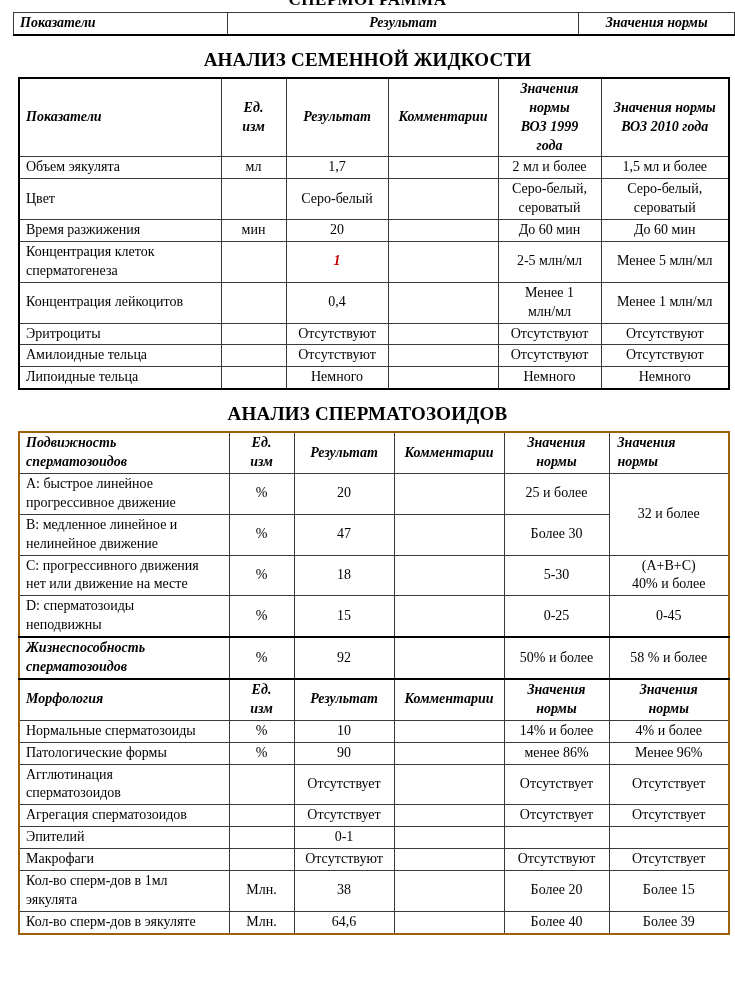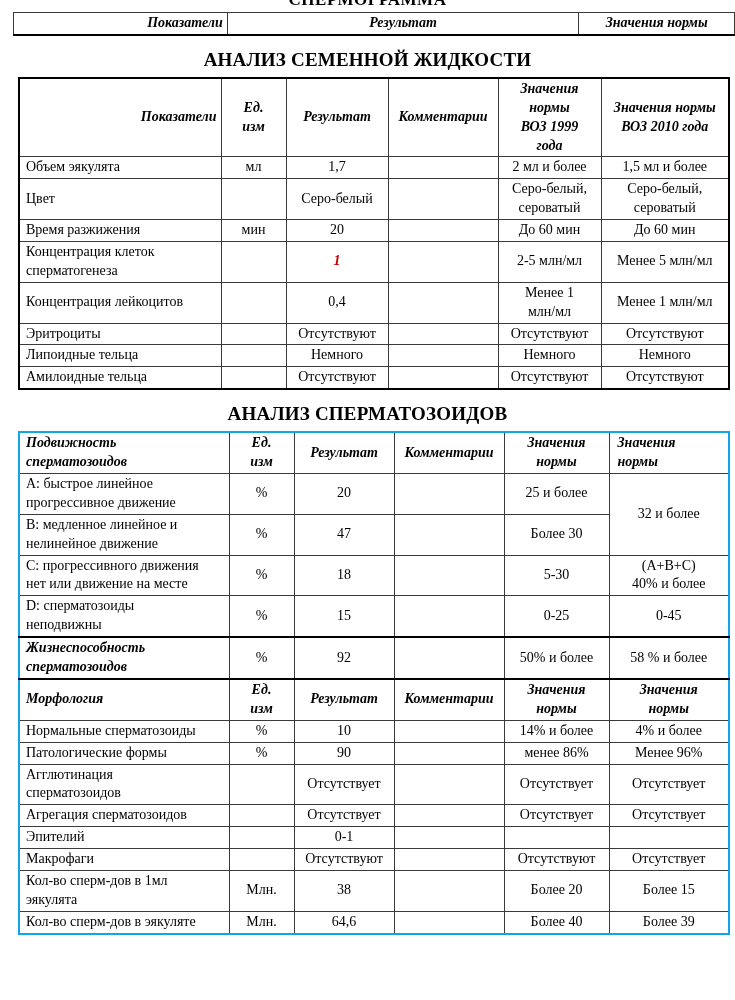--- a/index.html
+++ b/index.html
@@ -16,31 +16,31 @@
   table.t td{
     border:1px solid #3a3a3a;
     padding:1px 4px;
     text-align:center;
     vertical-align:middle;
     white-space:pre-line;
     line-height:1.35;
     overflow:hidden;
   }
   table.t td:first-child{text-align:left;padding-left:6px;}
-  table.t td.ctr{text-align:right;font-style:italic;}
+  table.t td.ctr{text-align:left;font-style:italic;}
   table.t td.l{text-align:left;padding-left:8px;}
   td.hd{font-weight:bold;font-style:italic;}
   td.red{color:var(--alert,#c00000);font-weight:bold;font-style:italic;}
   td.top{vertical-align:top;}
   tr.thick td{border-top:2px solid #000;}
   tr.noline td{border-top:none;}
   .t1{margin-left:13px;border:1px solid #000;border-bottom-width:2px;}
   .t1 td{padding:2px 4px;}
   .t2{margin-left:18px;border:2px solid #000;}
-  .t3{margin-left:18px;border:2px solid #0ea5e9;}
+  .t3{margin-left:18px;border:2px solid #a16207;}
   .t3 td{padding:1px 4px;}
 </style>
 </head>
 <body>
 
 <div class="page">
 
   <div class="title-clip">
     <div class="title">СПЕРМОГРАММА</div>
   </div>
@@ -131,34 +131,34 @@
         </tr>
         <tr>
           <td>Эритроциты</td>
           <td></td>
           <td>Отсутствуют</td>
           <td></td>
           <td>Отсутствуют</td>
           <td>Отсутствуют</td>
         </tr>
         <tr>
+          <td>Амилоидные тельца</td>
+          <td></td>
+          <td>Отсутствуют</td>
+          <td></td>
+          <td>Отсутствуют</td>
+          <td>Отсутствуют</td>
+        </tr>
+        <tr>
           <td>Липоидные тельца</td>
           <td></td>
           <td>Немного</td>
           <td></td>
           <td>Немного</td>
           <td>Немного</td>
-        </tr>
-        <tr>
-          <td>Амилоидные тельца</td>
-          <td></td>
-          <td>Отсутствуют</td>
-          <td></td>
-          <td>Отсутствуют</td>
-          <td>Отсутствуют</td>
         </tr>
       </tbody>
   </table>
 
   <div class="h2">АНАЛИЗ СПЕРМАТОЗОИДОВ</div>
 
   <table class="t t3">
     <colgroup>
         <col style="width:210px">
         <col style="width:65px">

